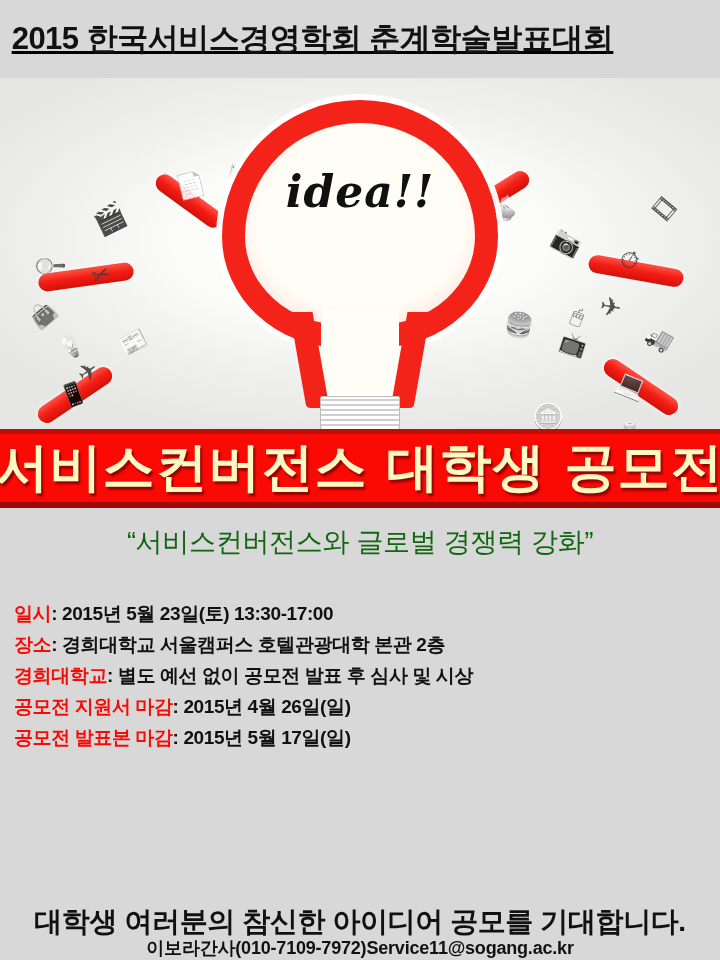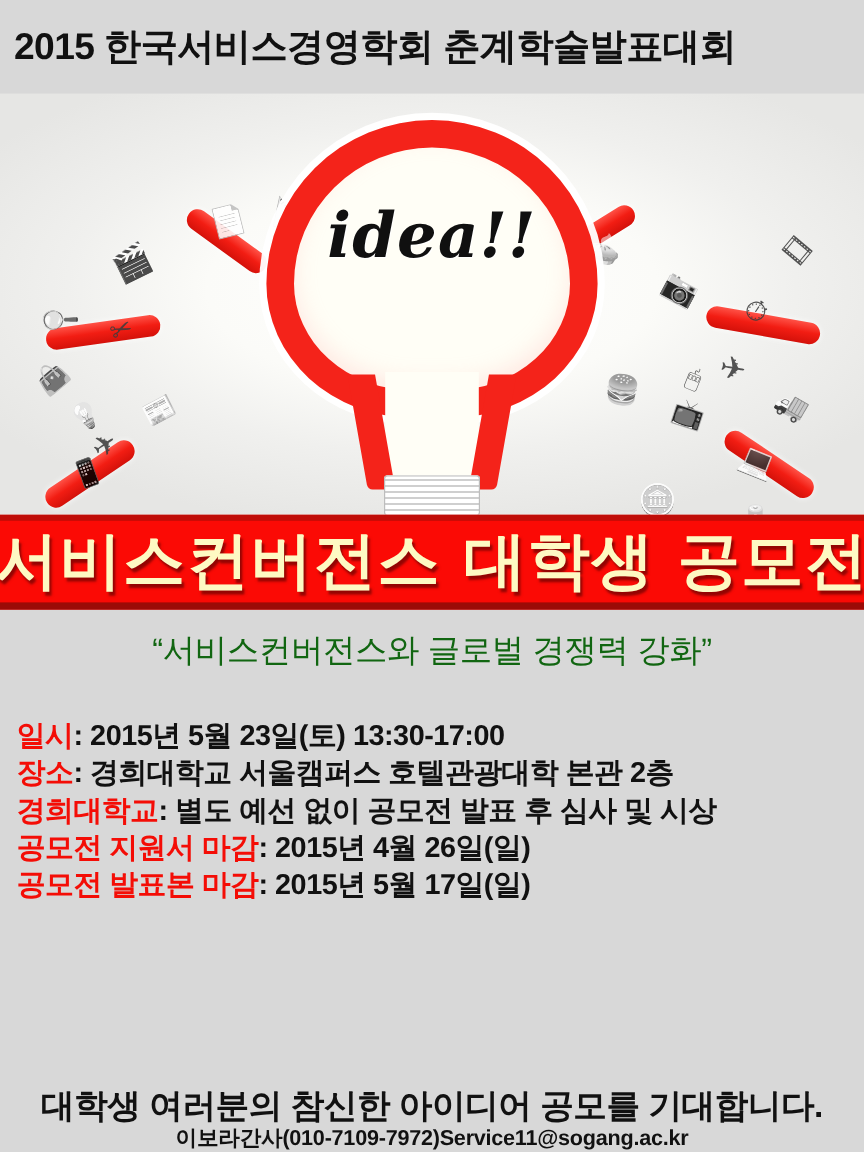--- a/index.html
+++ b/index.html
@@ -18,20 +18,21 @@
 
   
   .title-bar {
     position: absolute;
     left: 0; top: 0;
     width: 625px; height: 78px;
     display: flex;
     align-items: center;
     justify-content: center;
     background: #d8d8d8;
+    text-decoration: underline;
   }
   .title-text {
     font-size: 31px;
     font-weight: bold;
     color: #111111;
     letter-spacing: -0.5px;
     white-space: nowrap;
   }
 
   
@@ -111,21 +112,21 @@
     box-shadow: inset 0 0 0 1px #bdbdbd;
   }
   .bulb-text {
     position: absolute;
     left: 0; top: 66px;
     width: 300px;
     text-align: center;
     font-family: "DejaVu Serif", "Liberation Serif", serif;
     font-style: italic;
     font-weight: bold;
-    font-size: 52px;
+    font-size: 44px;
     color: #101010;
     letter-spacing: 1px;
     text-shadow: 1px 1px 0 rgba(255,255,255,0.9);
   }
 
   
   .banner {
     position: absolute;
     left: 0; top: 429px;
     width: 720px; height: 79px;
@@ -160,21 +161,21 @@
   }
 
   
   .details {
     position: absolute;
     left: 14px;
     top: 598px;
     width: 700px;
   }
   .line {
-    font-size: 24px;
+    font-size: 19px;
     font-weight: bold;
     color: #111111;
     line-height: 31px;
     white-space: nowrap;
     letter-spacing: -0.4px;
   }
   .line .lbl { color: #f40d06; }
   .line .sep { color: #111111; }
   .line.cont { padding-left: 70px; }
 

